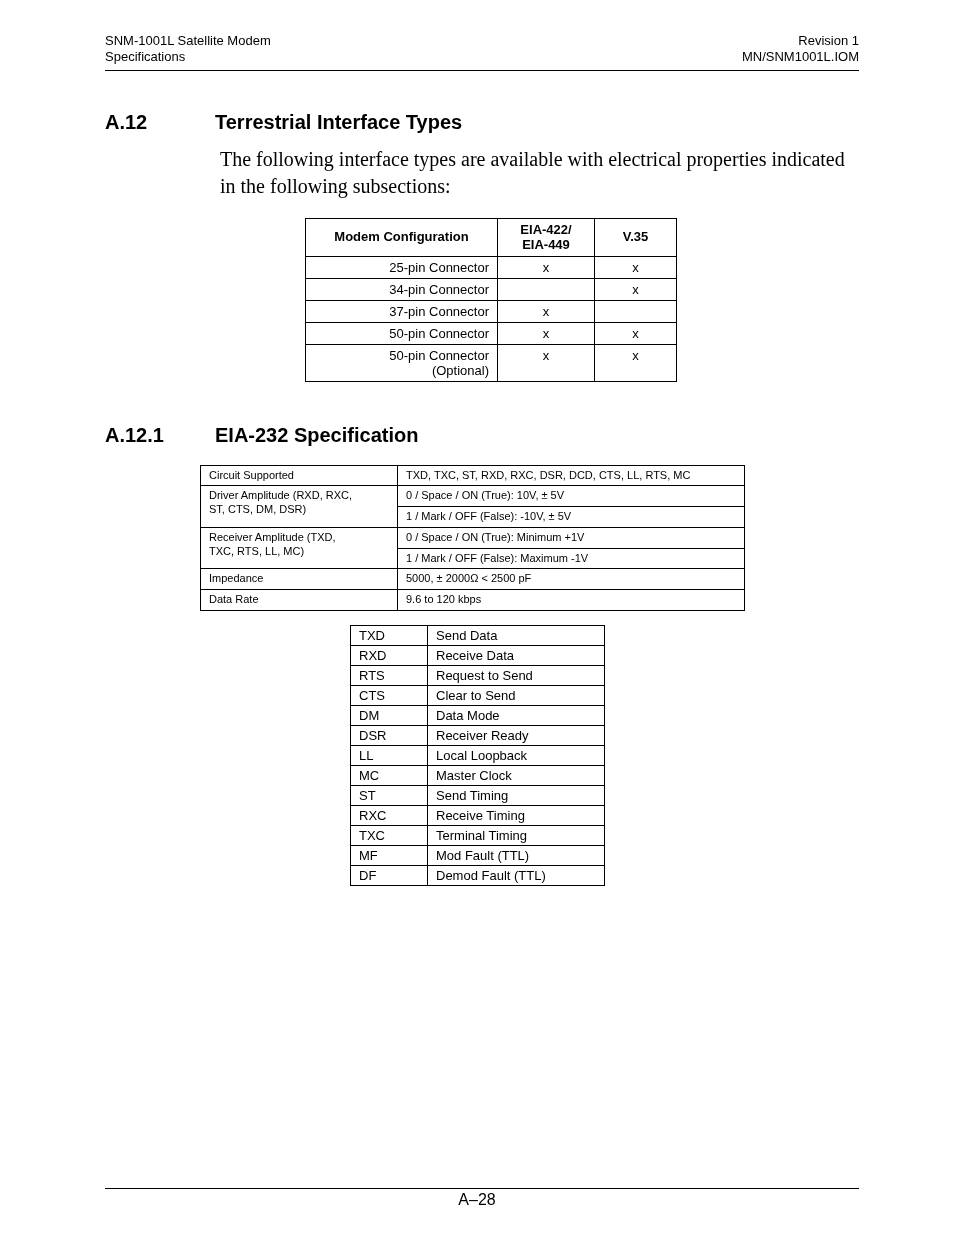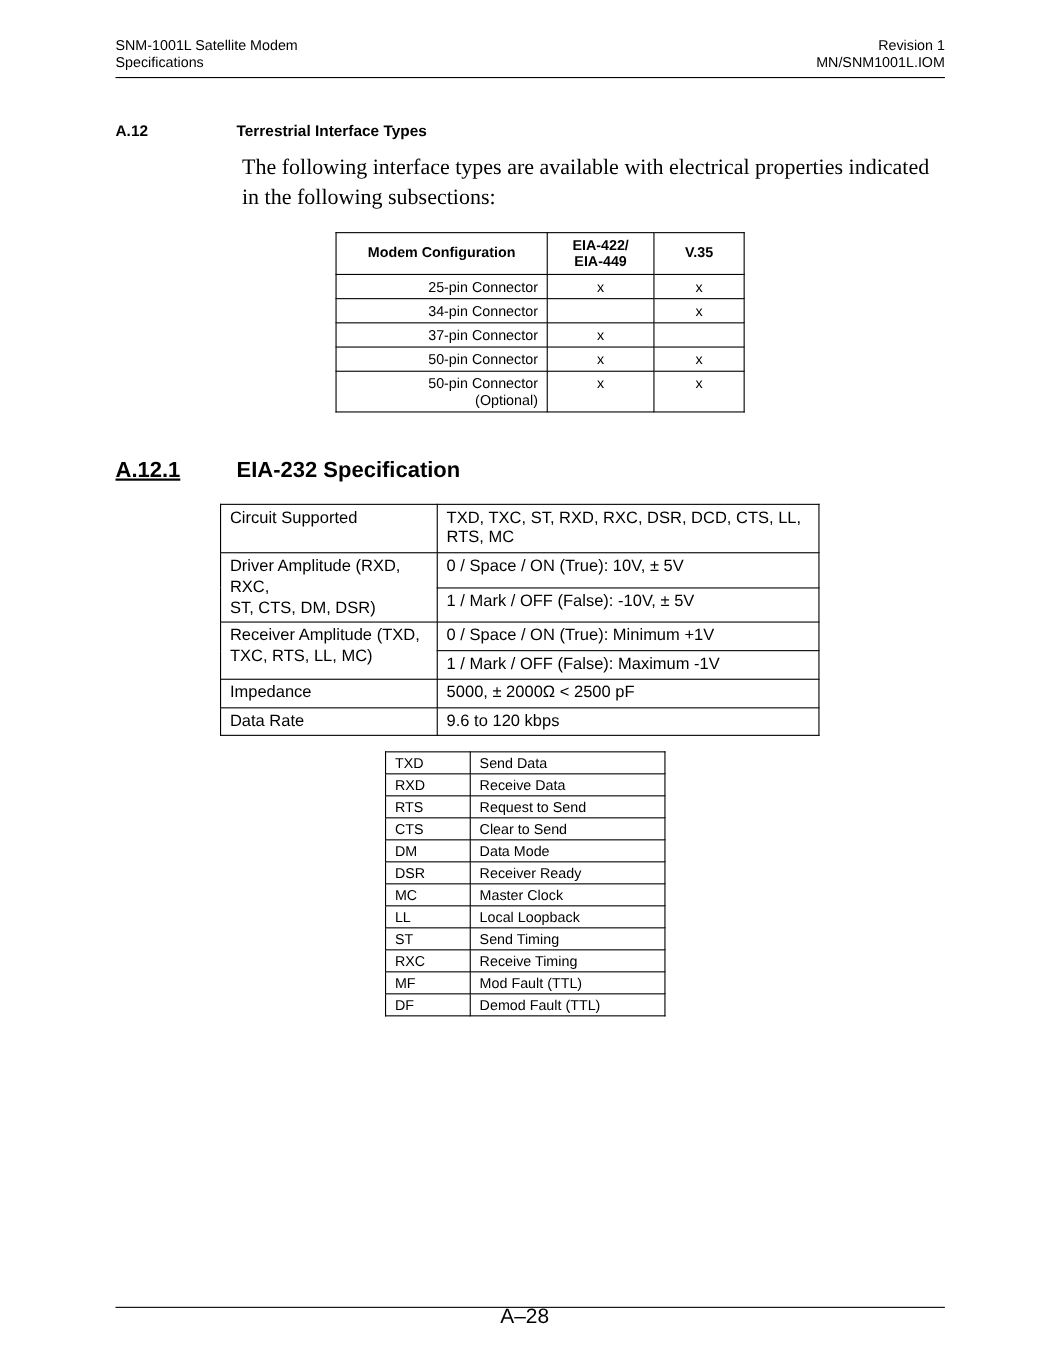--- a/index.html
+++ b/index.html
@@ -27,32 +27,32 @@
   .header-right { text-align: right; }
   .rule {
     border: none;
     border-top: 1px solid #000;
     margin: 0;
     margin-top: 4px;
   }
   .sec-heading {
     font-family: Arial, Helvetica, sans-serif;
     font-weight: bold;
-    font-size: 14px;
+    font-size: 20px;
     margin-top: 40px;
   }
   .sec-heading .num { display:inline-block; width:110px; }
   .sub-heading {
     font-family: Arial, Helvetica, sans-serif;
     font-weight: bold;
     font-size: 20px;
     margin-top: 42px;
     margin-bottom: 18px;
   }
-  .sub-heading .num { display:inline-block; width:110px;text-decoration:underline; }
+  .sub-heading .num { display:inline-block; width:110px; }
   .body-text {
     font-family: "Times New Roman", Times, serif;
     font-size: 20px;
     line-height: 1.35;
     margin-top: 12px;
     margin-left: 115px;
   }
   table {
     border-collapse: collapse;
     font-family: Arial, Helvetica, sans-serif;
@@ -81,21 +81,21 @@
   .t1 .col2 { width: 65px; }
 
   
   .t2 {
     margin-left: 95px;
   }
   .t2 td {
     border: 1px solid #000;
     padding: 3px 8px;
     vertical-align: top;
-    font-size: 15px;
+    font-size: 11px;
     line-height: 1.25;
   }
   .t2 .col0 { width: 180px; }
   .t2 .col1 { width: 330px; }
 
   
   .t3 {
     margin-top: 14px;
     margin-left: 245px;
   }
@@ -113,21 +113,21 @@
     left: 105px;
     right: 95px;
     bottom: 46px;
   }
   .page-number {
     position: absolute;
     left: 0; right: 0;
     bottom: 26px;
     text-align: center;
     font-family: Arial, Helvetica, sans-serif;
-    font-size: 19px;
+    font-size: 16px;
   }
 </style>
 </head>
 <body>
 
 <div class="page">
 
   <div class="header-row">
     <div>
       <span>SNM-1001L Satellite Modem</span><br>
@@ -248,36 +248,40 @@
         </tr>
     <tr>
           <td class="col0">DM</td>
           <td class="col1">Data Mode</td>
         </tr>
     <tr>
           <td class="col0">DSR</td>
           <td class="col1">Receiver Ready</td>
         </tr>
     <tr>
+          <td class="col0">LL</td>
+          <td class="col1">Local Loopback</td>
+        </tr>
+    <tr>
           <td class="col0">MC</td>
           <td class="col1">Master Clock</td>
         </tr>
     <tr>
-          <td class="col0">LL</td>
-          <td class="col1">Local Loopback</td>
-        </tr>
-    <tr>
           <td class="col0">ST</td>
           <td class="col1">Send Timing</td>
         </tr>
     <tr>
           <td class="col0">RXC</td>
           <td class="col1">Receive Timing</td>
         </tr>
     <tr>
+          <td class="col0">TXC</td>
+          <td class="col1">Terminal Timing</td>
+        </tr>
+    <tr>
           <td class="col0">MF</td>
           <td class="col1">Mod Fault (TTL)</td>
         </tr>
     <tr>
           <td class="col0">DF</td>
           <td class="col1">Demod Fault (TTL)</td>
         </tr>
   </tbody>
     </table>
 

